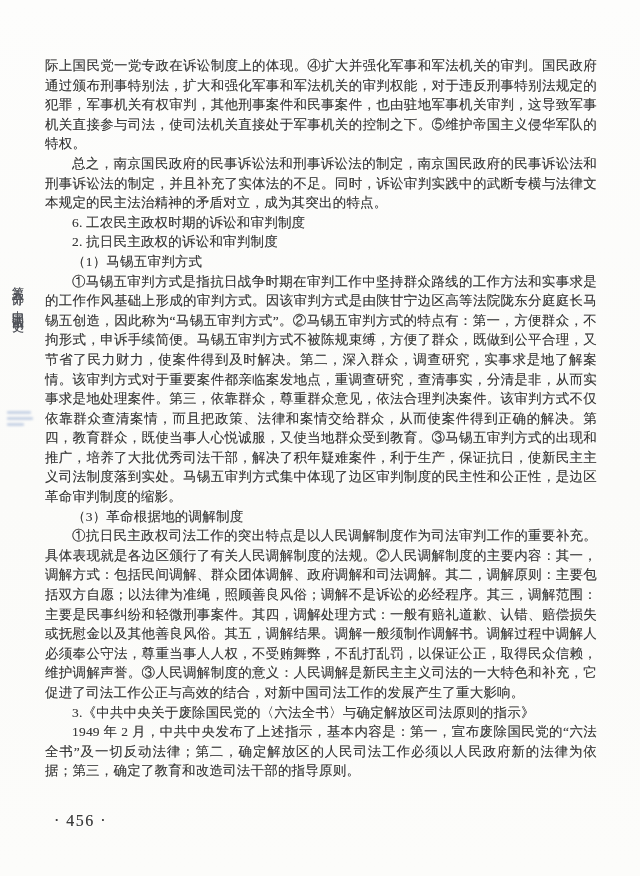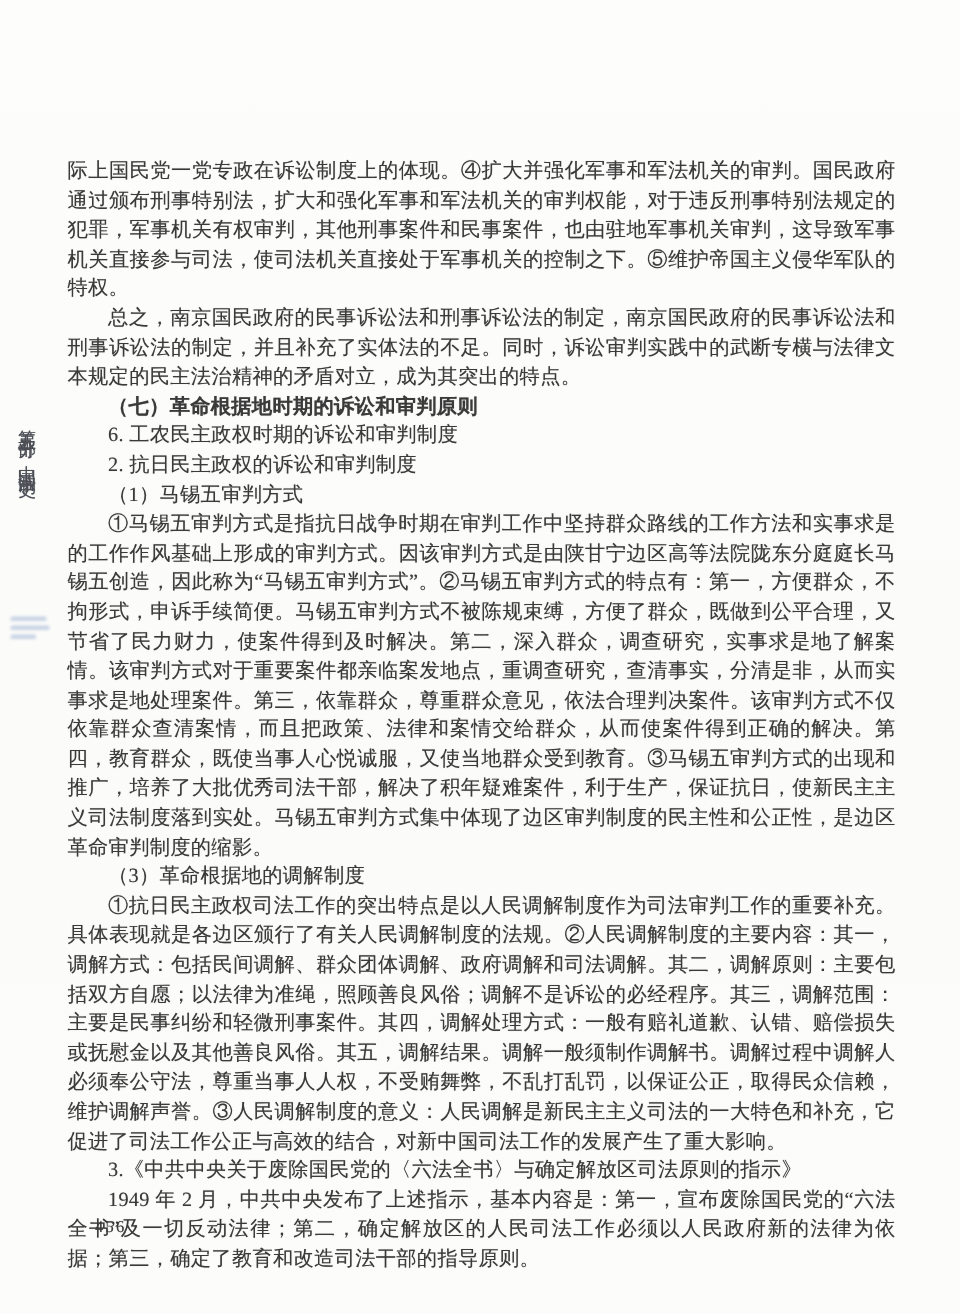--- a/index.html
+++ b/index.html
@@ -19,21 +19,21 @@
     position: absolute;
     left: 45px; top: 56px; width: 552px;
     font-size: 13.5px;
     line-height: 19.6px;
     color: #3a3a3a;
     letter-spacing: 0.2px;
     text-align: justify;
     text-shadow: 0 0 0.5px rgba(70,70,70,0.5);
   }
   .content p { margin: 0; padding: 0; text-indent: 2em; }
-  .content p.cont { text-indent: 0; margin-top: 48px; }
+  .content p.cont { text-indent: 0; }
   .content p.head { text-align: left; }
   .content p.bold { font-weight: bold; }
   
   .sidebar {
     position: absolute;
     left: 9px; top: 277px;
     writing-mode: vertical-rl;
     text-orientation: upright;
     font-size: 12px;
     letter-spacing: 2.5px;
@@ -56,21 +56,21 @@
     background: #9fb4d6;
     border-radius: 1px;
   }
   .stamp i:nth-child(1) { width: 24px; }
   .stamp i:nth-child(2) { width: 26px; }
   .stamp i:nth-child(3) { width: 17px; }
   
   .pagenum {
     position: absolute;
     left: 54px; top: 812px;
-    font-size: 11px;
+    font-size: 16px;
     color: #3a3a3a;
     letter-spacing: 1.5px;
     text-shadow: 0 0 0.5px rgba(70,70,70,0.5);
   }
 </style>
 </head>
 <body>
 
 <div class="page">
 
@@ -80,21 +80,20 @@
 
   <div class="stamp">
     <i></i>
     <i></i>
     <i></i>
   </div>
 
   <div class="content">
     <p class="cont">际上国民党一党专政在诉讼制度上的体现。④扩大并强化军事和军法机关的审判。国民政府通过颁布刑事特别法，扩大和强化军事和军法机关的审判权能，对于违反刑事特别法规定的犯罪，军事机关有权审判，其他刑事案件和民事案件，也由驻地军事机关审判，这导致军事机关直接参与司法，使司法机关直接处于军事机关的控制之下。⑤维护帝国主义侵华军队的特权。</p>
     <p>总之，南京国民政府的民事诉讼法和刑事诉讼法的制定，南京国民政府的民事诉讼法和刑事诉讼法的制定，并且补充了实体法的不足。同时，诉讼审判实践中的武断专横与法律文本规定的民主法治精神的矛盾对立，成为其突出的特点。</p>
-    <p class="head bold">（七）革命根据地时期的诉讼和审判原则</p>
     <p class="head">6. 工农民主政权时期的诉讼和审判制度</p>
     <p class="head">2. 抗日民主政权的诉讼和审判制度</p>
     <p class="head">（1）马锡五审判方式</p>
     <p>①马锡五审判方式是指抗日战争时期在审判工作中坚持群众路线的工作方法和实事求是的工作作风基础上形成的审判方式。因该审判方式是由陕甘宁边区高等法院陇东分庭庭长马锡五创造，因此称为“马锡五审判方式”。②马锡五审判方式的特点有：第一，方便群众，不拘形式，申诉手续简便。马锡五审判方式不被陈规束缚，方便了群众，既做到公平合理，又节省了民力财力，使案件得到及时解决。第二，深入群众，调查研究，实事求是地了解案情。该审判方式对于重要案件都亲临案发地点，重调查研究，查清事实，分清是非，从而实事求是地处理案件。第三，依靠群众，尊重群众意见，依法合理判决案件。该审判方式不仅依靠群众查清案情，而且把政策、法律和案情交给群众，从而使案件得到正确的解决。第四，教育群众，既使当事人心悦诚服，又使当地群众受到教育。③马锡五审判方式的出现和推广，培养了大批优秀司法干部，解决了积年疑难案件，利于生产，保证抗日，使新民主主义司法制度落到实处。马锡五审判方式集中体现了边区审判制度的民主性和公正性，是边区革命审判制度的缩影。</p>
     <p class="head">（3）革命根据地的调解制度</p>
     <p>①抗日民主政权司法工作的突出特点是以人民调解制度作为司法审判工作的重要补充。具体表现就是各边区颁行了有关人民调解制度的法规。②人民调解制度的主要内容：其一，调解方式：包括民间调解、群众团体调解、政府调解和司法调解。其二，调解原则：主要包括双方自愿；以法律为准绳，照顾善良风俗；调解不是诉讼的必经程序。其三，调解范围：主要是民事纠纷和轻微刑事案件。其四，调解处理方式：一般有赔礼道歉、认错、赔偿损失或抚慰金以及其他善良风俗。其五，调解结果。调解一般须制作调解书。调解过程中调解人必须奉公守法，尊重当事人人权，不受贿舞弊，不乱打乱罚，以保证公正，取得民众信赖，维护调解声誉。③人民调解制度的意义：人民调解是新民主主义司法的一大特色和补充，它促进了司法工作公正与高效的结合，对新中国司法工作的发展产生了重大影响。</p>
     <p class="head">3.《中共中央关于废除国民党的〈六法全书〉与确定解放区司法原则的指示》</p>
     <p>1949 年 2 月，中共中央发布了上述指示，基本内容是：第一，宣布废除国民党的“六法全书”及一切反动法律；第二，确定解放区的人民司法工作必须以人民政府新的法律为依据；第三，确定了教育和改造司法干部的指导原则。</p>
   </div>
 

